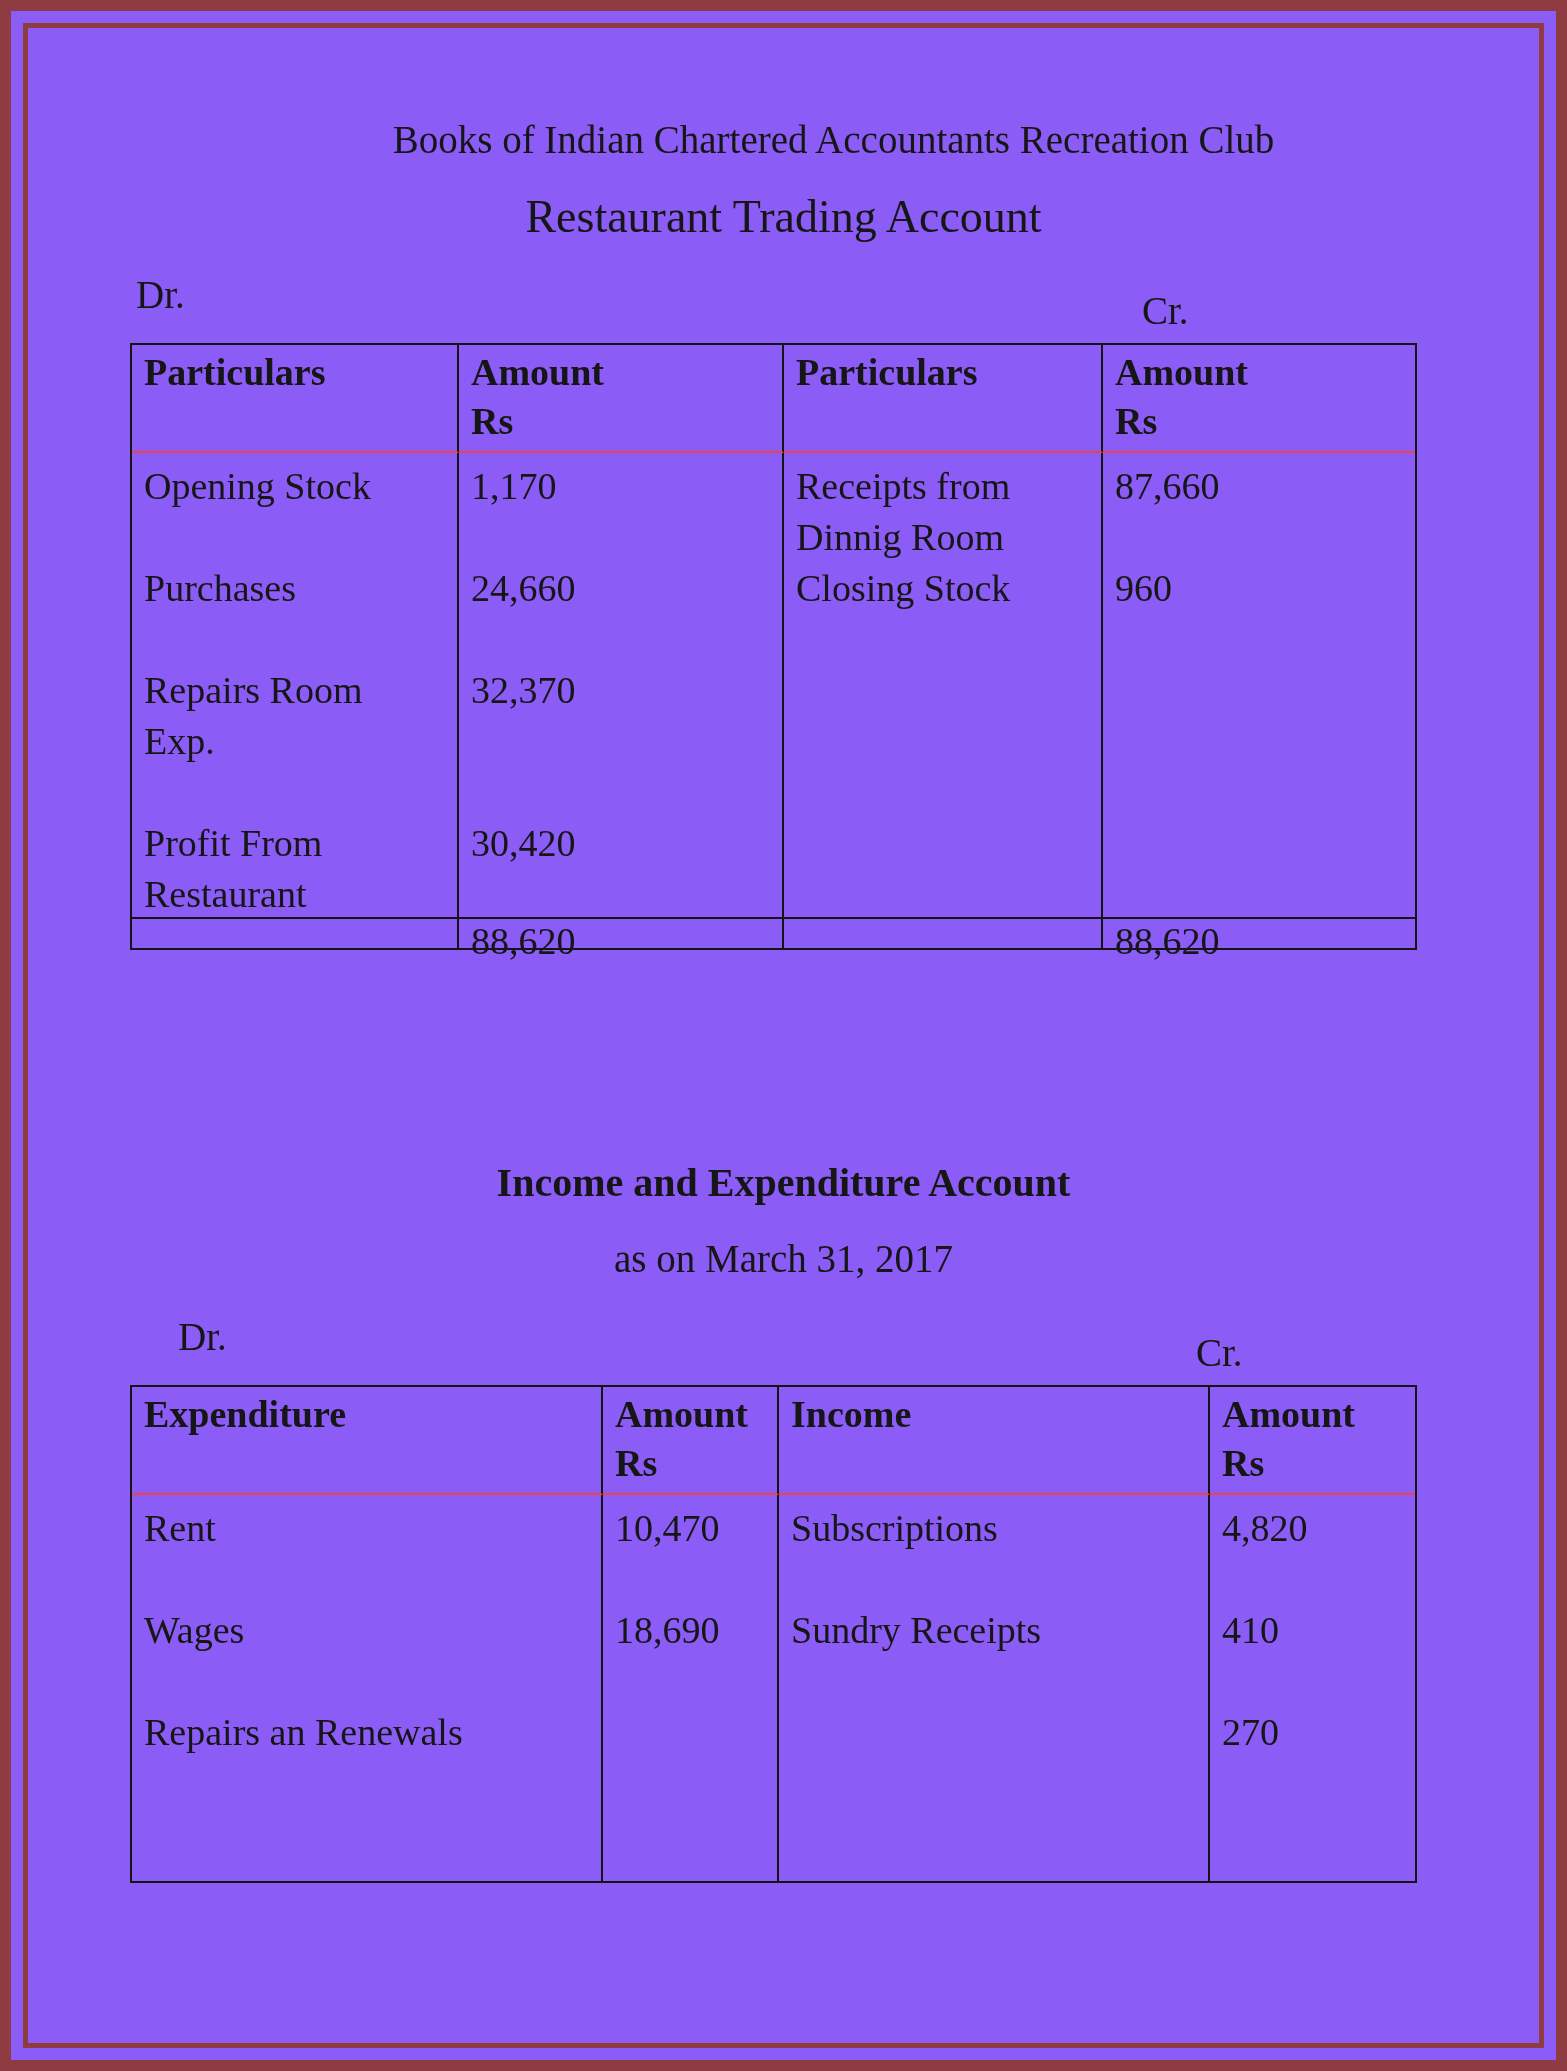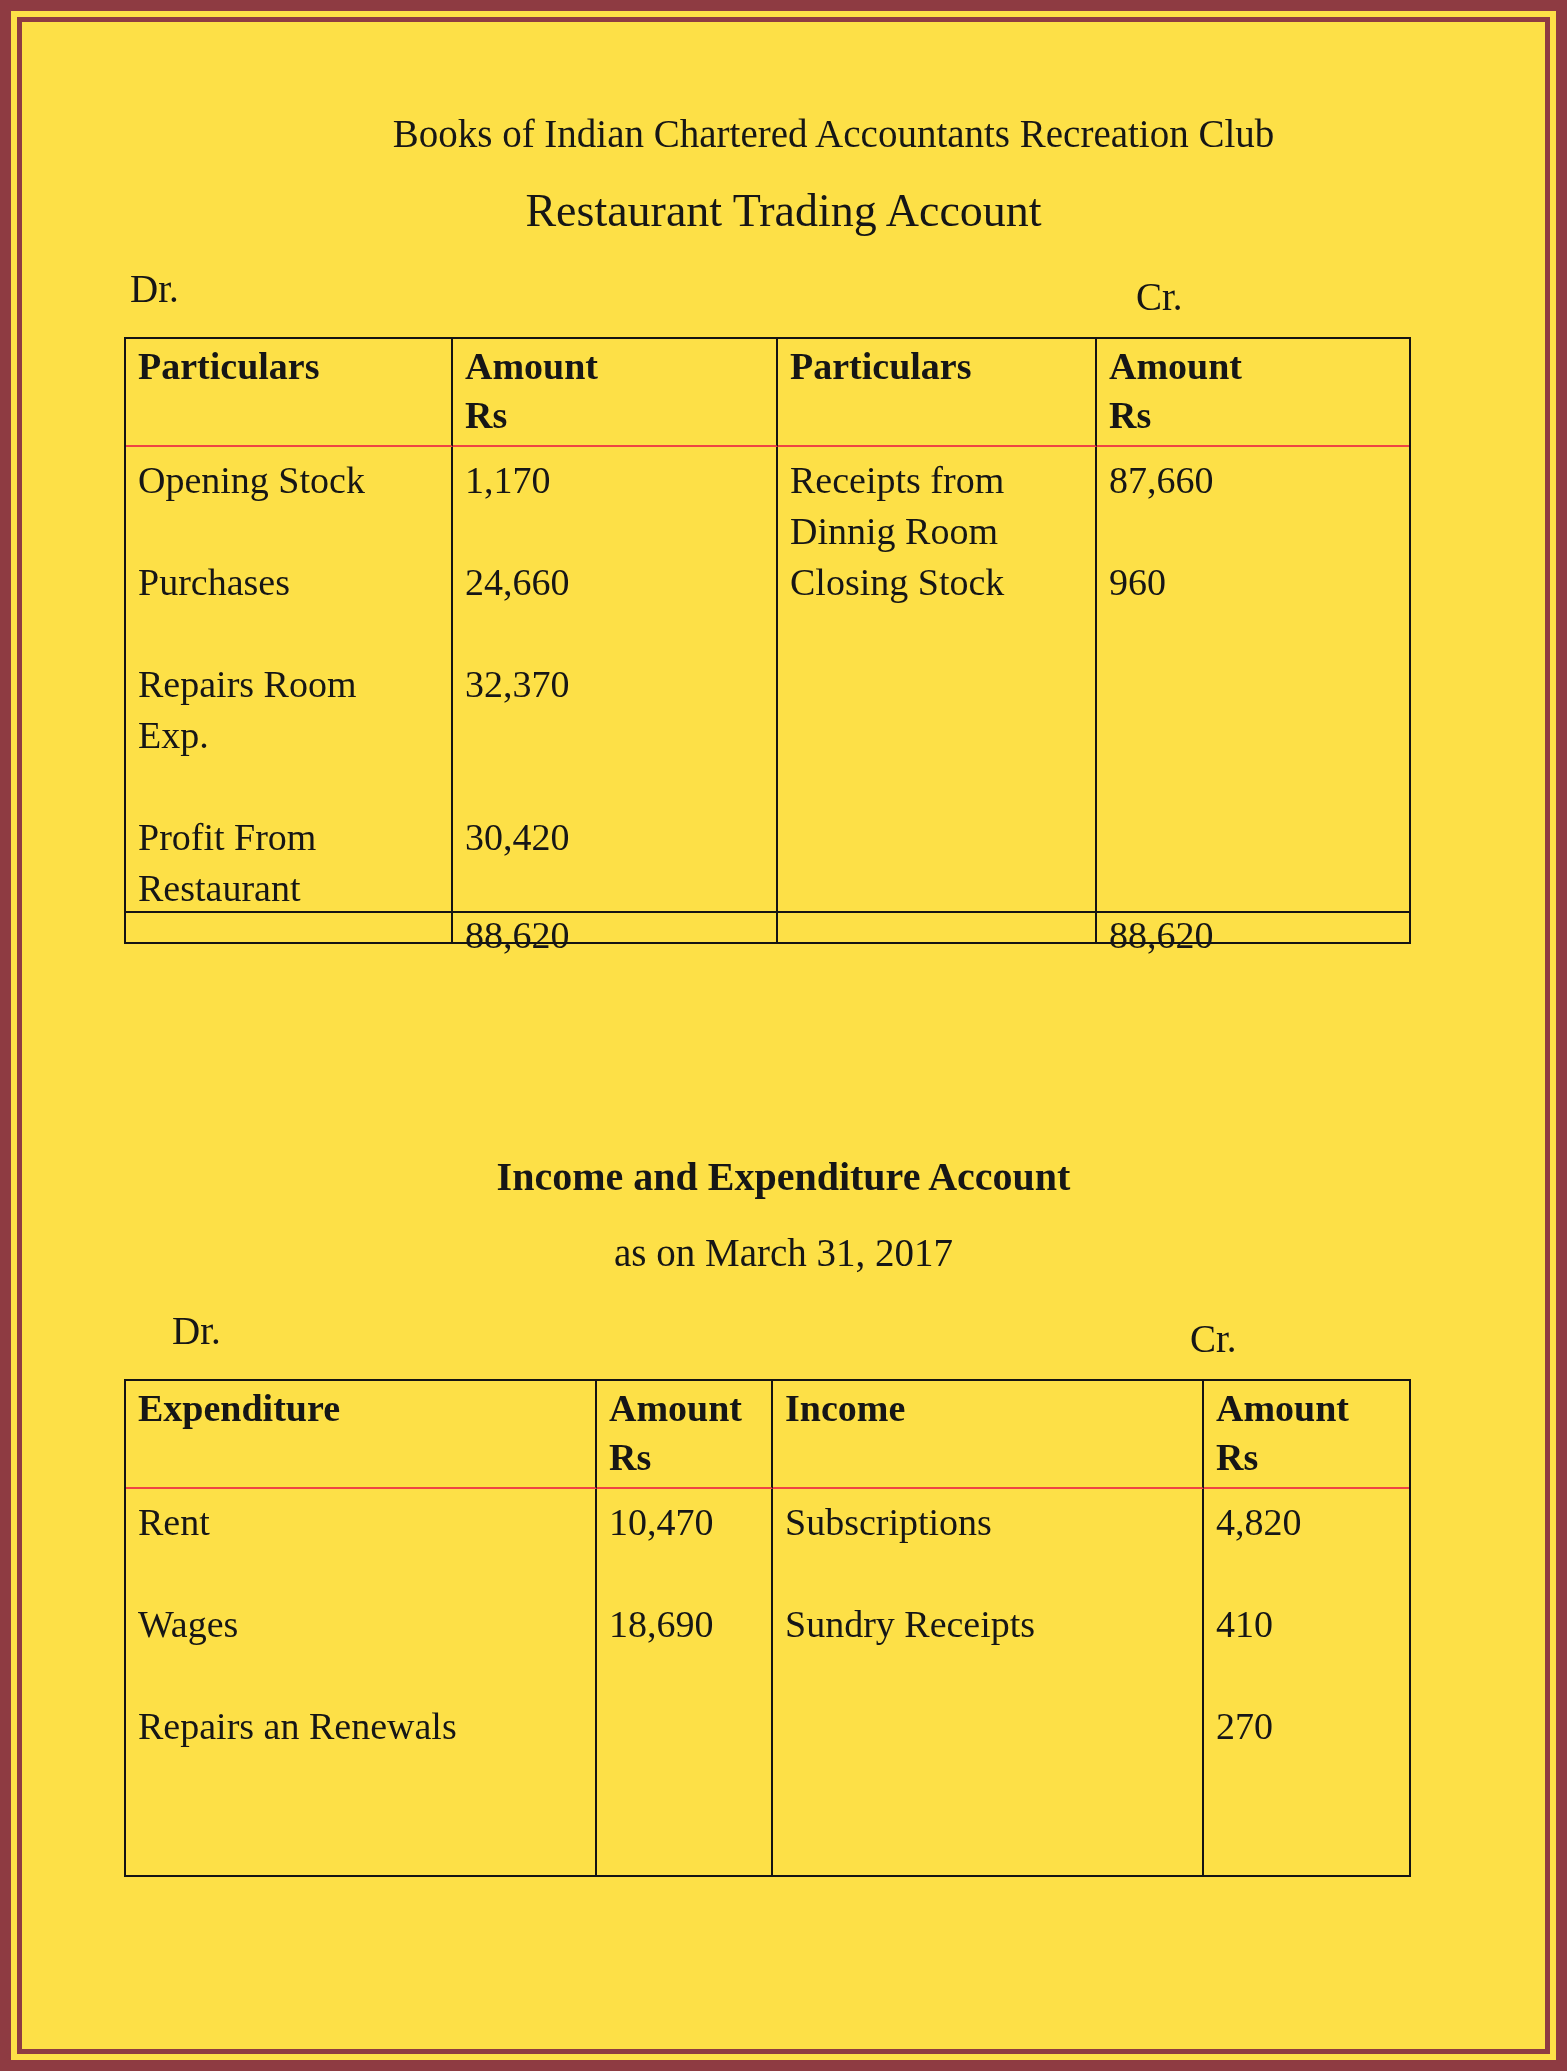--- a/index.html
+++ b/index.html
@@ -3,23 +3,23 @@
 <meta charset="utf-8">
 <style>
   html,body{margin:0;padding:0;}
   body{
     font-family:"Liberation Serif","DejaVu Serif",serif;
     color:#161616;
     background:#ffffff;
   }
   .page{
     width:1567px;height:2071px;box-sizing:border-box;
-    background:#fde047;
+    background:#8b5cf6;
     border:11px solid #8e3b42;
-    padding:6px;
+    padding:12px;
   }
   .inner{
     width:100%;height:100%;box-sizing:border-box;
     border:5px solid #8e3b42;
     overflow:hidden;
   }
   .content{
     padding-top:88px;
     font-size:38px;
   }
@@ -35,21 +35,21 @@
     line-height:48px;
     margin-top:29px;
   }
   .drcr{
     width:1287px;
     margin:30px 0 24px 102px;
     position:relative;
     font-size:39px;
     line-height:48px;
   }
-  .cr{position:absolute;top:8px;text-align:right;}
+  .cr{position:absolute;top:16px;text-align:right;}
   .s1 .dr{margin-left:6px;}
   .s1 .cr{left:1012px;}
   .s2 .dr{margin-left:48px;}
   .s2 .cr{left:1066px;}
 
   .acct-table{
     margin-left:102px;
     width:1287px;
     box-sizing:border-box;
     border:2px solid #141414;

